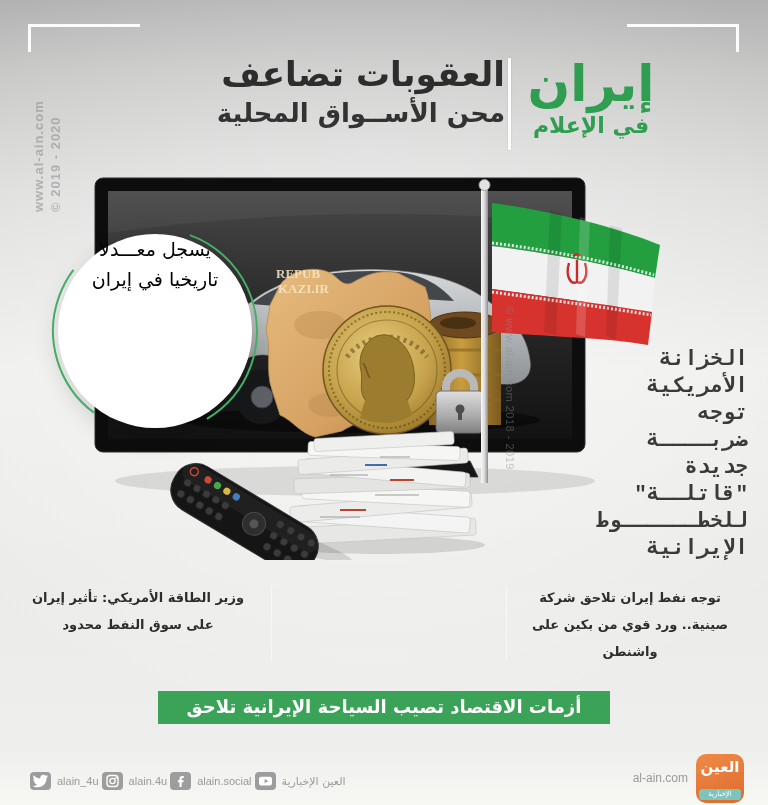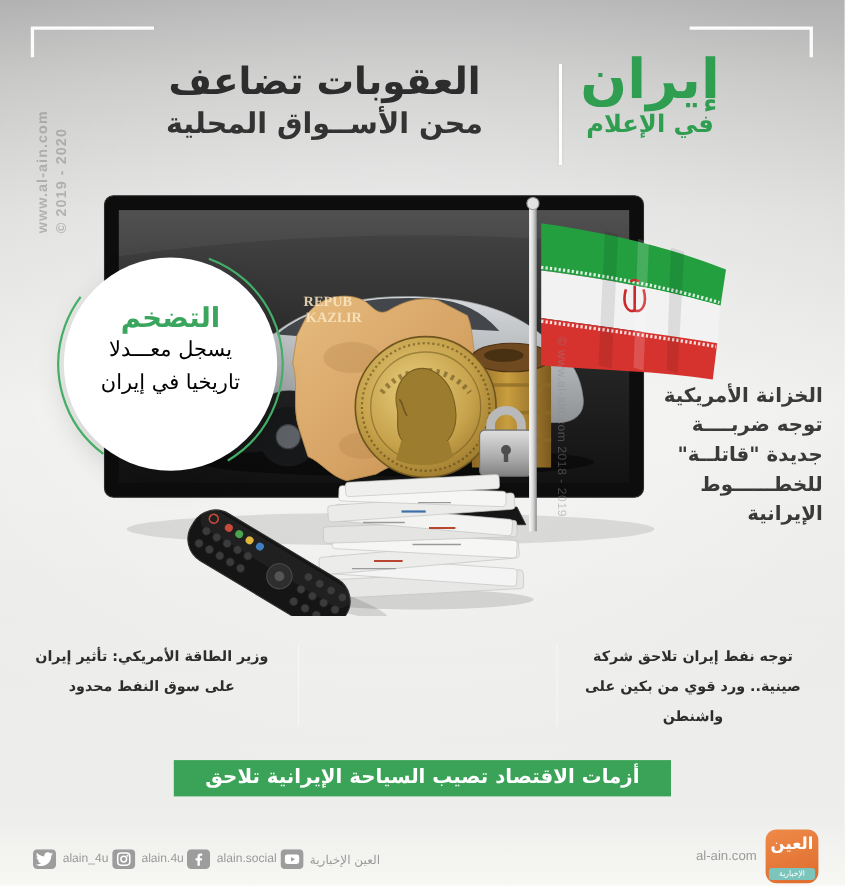--- a/index.html
+++ b/index.html
@@ -24,38 +24,38 @@
     font-family:"Liberation Sans", sans-serif; font-weight:bold; font-size:13px;
     letter-spacing:1px; color:rgba(130,130,130,.5); line-height:17px; white-space:nowrap;
   }
   .wm-inner {
     left:516px; top:306px; transform:rotate(90deg); transform-origin:0 0;
     font-family:"Liberation Sans", sans-serif; font-size:11px; letter-spacing:.5px;
     color:rgba(140,140,140,.45); white-space:nowrap;
   }
 
   
-  .brand { left:521px; top:44px; width:140px; text-align:center; direction:rtl; }
+  .brand { left:521px; top:56px; width:140px; text-align:center; direction:rtl; }
   .brand-title { font-size:50px; font-weight:800; color:#2f9e51; line-height:1.12; }
   .brand-sub   { font-size:22px; font-weight:800; color:#2f9e51; margin-top:1px; }
   .hdr-sep { left:508px; top:58px; width:3px; height:92px; background:#fdfdfd; box-shadow:0 0 2px rgba(0,0,0,.15); }
-  .headline { right:263px; top:52px; width:420px; direction:rtl; text-align:center; white-space:nowrap; }
+  .headline { right:263px; top:52px; width:420px; direction:rtl; text-align:right; white-space:nowrap; }
   .headline-1 { font-size:34px; font-weight:800; color:#2d2d2d; line-height:1.3; }
   .headline-2 { font-size:26px; font-weight:800; color:#333; line-height:1.35; }
 
   
   .bubble { left:58px; top:234px; width:194px; height:194px; background:#fff; border-radius:50%;
             box-shadow:0 10px 26px rgba(0,0,0,.15); text-align:center; direction:rtl; z-index:5; }
   .bubble-arc { position:absolute; left:-9px; top:-9px; }
   .bubble-title { margin-top:40px; font-size:25px; font-weight:800; color:#3aa55c; }
   .bubble-line  { font-size:19px; font-weight:400; color:#000000; line-height:30px; }
 
   
   .side-note { right:20px; top:346px; width:164px; direction:rtl; text-align:right;
-               font-size:18px; font-weight:700; color:#3a3a3a; line-height:27px; }
+               font-size:21px; font-weight:700; color:#3a3a3a; line-height:27px;font-family:Liberation Mono, monospace; }
 
   
   .cols { left:24px; top:584px; width:720px; display:flex; direction:rtl; justify-content:space-between; }
   .col  { width:228px; text-align:center; direction:rtl; font-size:13px; font-weight:700;
           color:#2d2d2d; line-height:27px; }
   .col-div { width:1px; height:74px; top:586px; background:rgba(255,255,255,.55); }
 
   
   .banner { top:691px; left:50%; transform:translateX(-50%); width:452px; height:33px;
             background:#3aa358; color:#fff; direction:rtl; text-align:center;
@@ -285,21 +285,20 @@
       </g>
     </g>
   </svg>
 
   <div class="abs wm-inner">© www.al-ain.com 2018 - 2019</div>
 
   <div class="abs bubble">
     <svg class="bubble-arc" width="212" height="212">
       <circle cx="106" cy="106" r="102" fill="none" stroke="#44ad66" stroke-width="2" stroke-dasharray="230 120 160 131" transform="rotate(-70 106 106)"></circle>
     </svg>
-    <div class="bubble-title">التضخم</div>
     <div class="bubble-line">يسجل معـــدلا</div>
     <div class="bubble-line">تاريخيا في إيران</div>
   </div>
 
   <div class="abs side-note">
     <div>الخزانة الأمريكية</div>
     <div>توجه ضربــــة</div>
     <div>جديدة "قاتلــة"</div>
     <div>للخطــــــوط</div>
     <div>الإيرانية</div>

